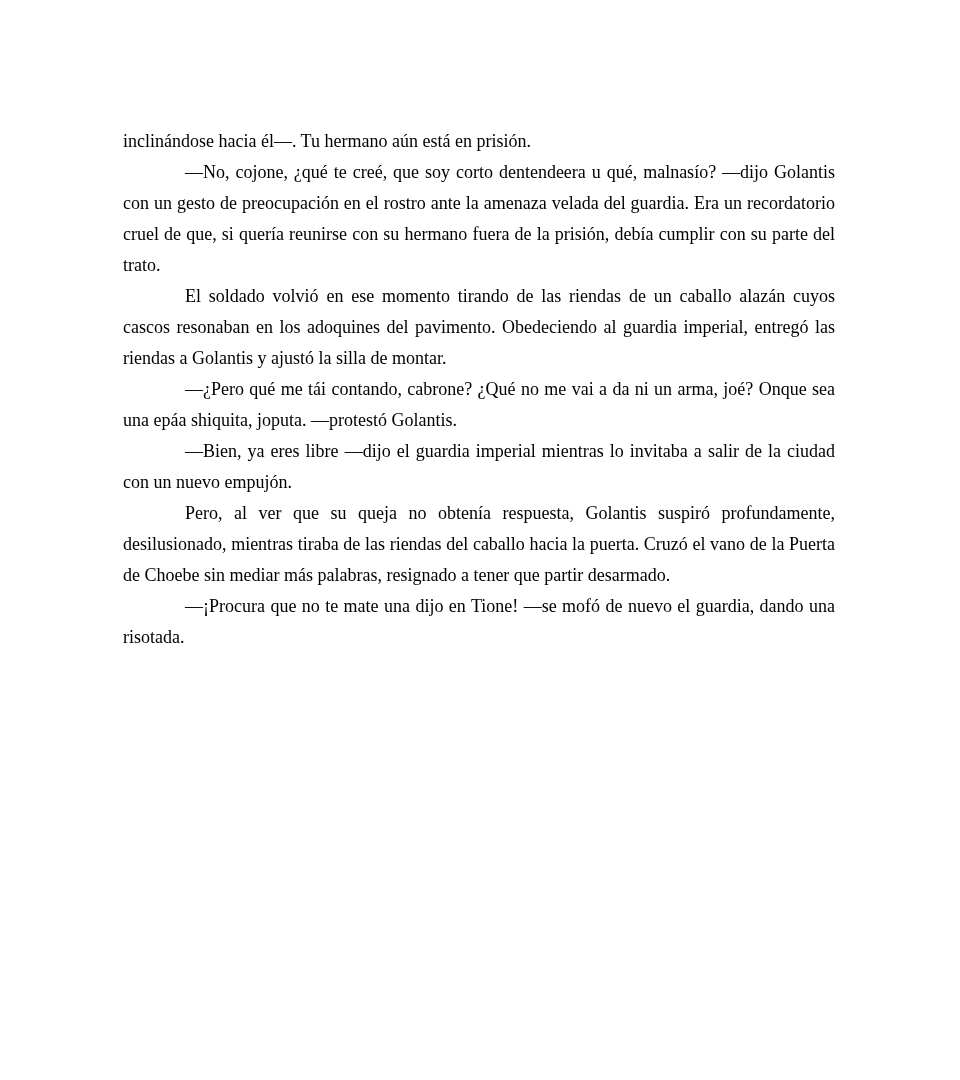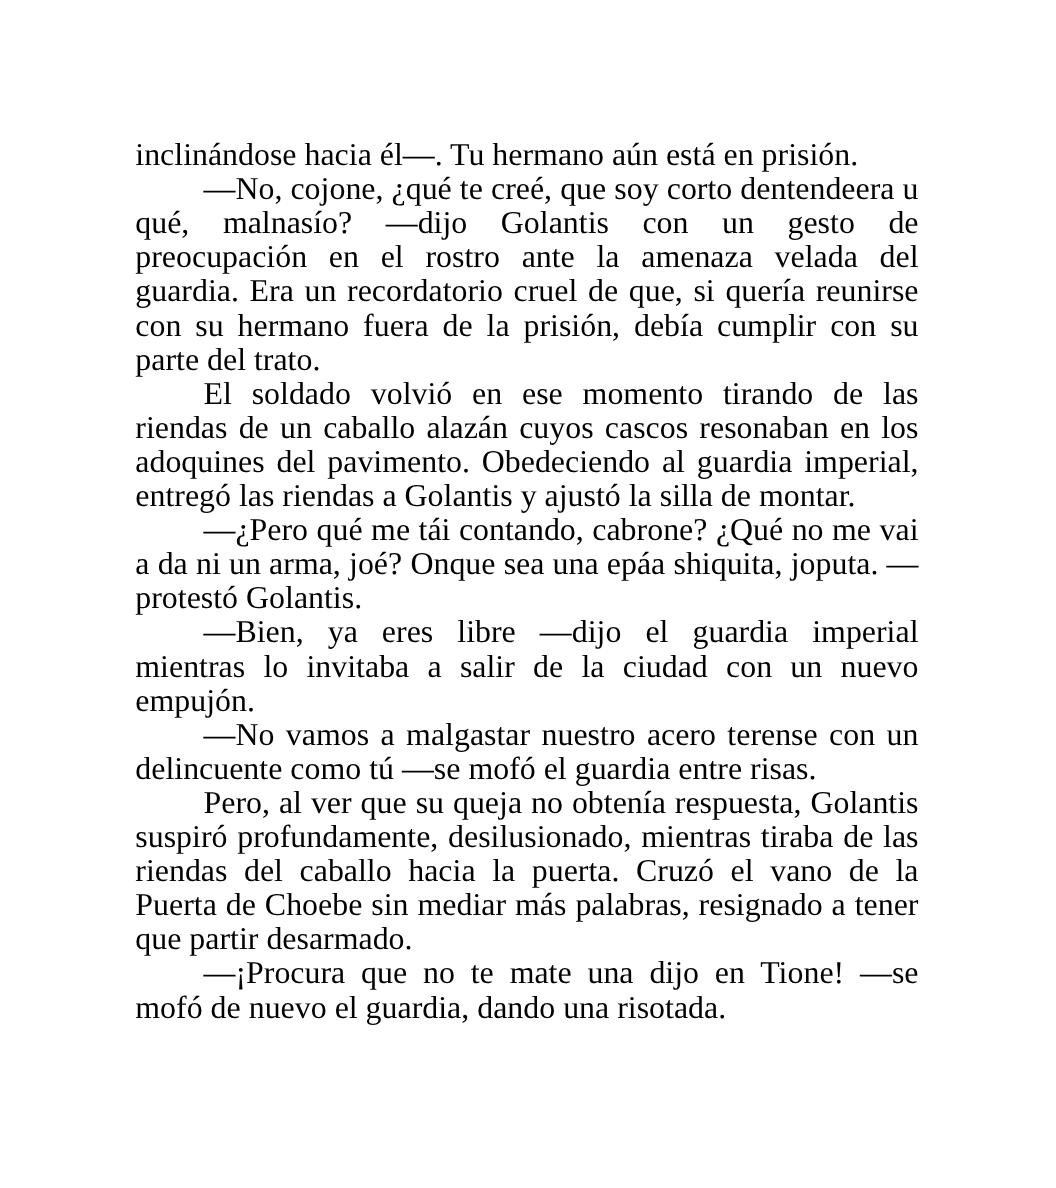--- a/index.html
+++ b/index.html
@@ -12,21 +12,21 @@
     background: #ffffff;
     position: relative;
     overflow: hidden;
   }
   .page {
     position: absolute;
     left: 123px;
     top: 126px;
     width: 712px;
     font-family: "Liberation Serif", "DejaVu Serif", serif;
-    font-size: 29px;
+    font-size: 18px;
     line-height: 31px;
     color: #000000;
     text-align: justify;
     text-justify: inter-word;
   }
   .page p {
     margin: 0;
     padding: 0;
     text-indent: 62px;
   }
@@ -36,16 +36,15 @@
 </style>
 </head>
 <body>
 
 <div class="page">
   <p class="continuation">inclinándose hacia él—. Tu hermano aún está en prisión.</p>
   <p>—No, cojone, ¿qué te creé, que soy corto dentendeera u qué, malnasío? —dijo Golantis con un gesto de preocupación en el rostro ante la amenaza velada del guardia. Era un recordatorio cruel de que, si quería reunirse con su hermano fuera de la prisión, debía cumplir con su parte del trato.</p>
   <p>El soldado volvió en ese momento tirando de las riendas de un caballo alazán cuyos cascos resonaban en los adoquines del pavimento. Obedeciendo al guardia imperial, entregó las riendas a Golantis y ajustó la silla de montar.</p>
   <p>—¿Pero qué me tái contando, cabrone? ¿Qué no me vai a da ni un arma, joé? Onque sea una epáa shiquita, joputa. —protestó Golantis.</p>
   <p>—Bien, ya eres libre —dijo el guardia imperial mientras lo invitaba a salir de la ciudad con un nuevo empujón.</p>
-  <p>—No vamos a malgastar nuestro acero terense con un delincuente como tú —se mofó el guardia entre risas.</p>
   <p>Pero, al ver que su queja no obtenía respuesta, Golantis suspiró profundamente, desilusionado, mientras tiraba de las riendas del caballo hacia la puerta. Cruzó el vano de la Puerta de Choebe sin mediar más palabras, resignado a tener que partir desarmado.</p>
   <p>—¡Procura que no te mate una dijo en Tione! —se mofó de nuevo el guardia, dando una risotada.</p>
 </div>
 
 </body></html>

